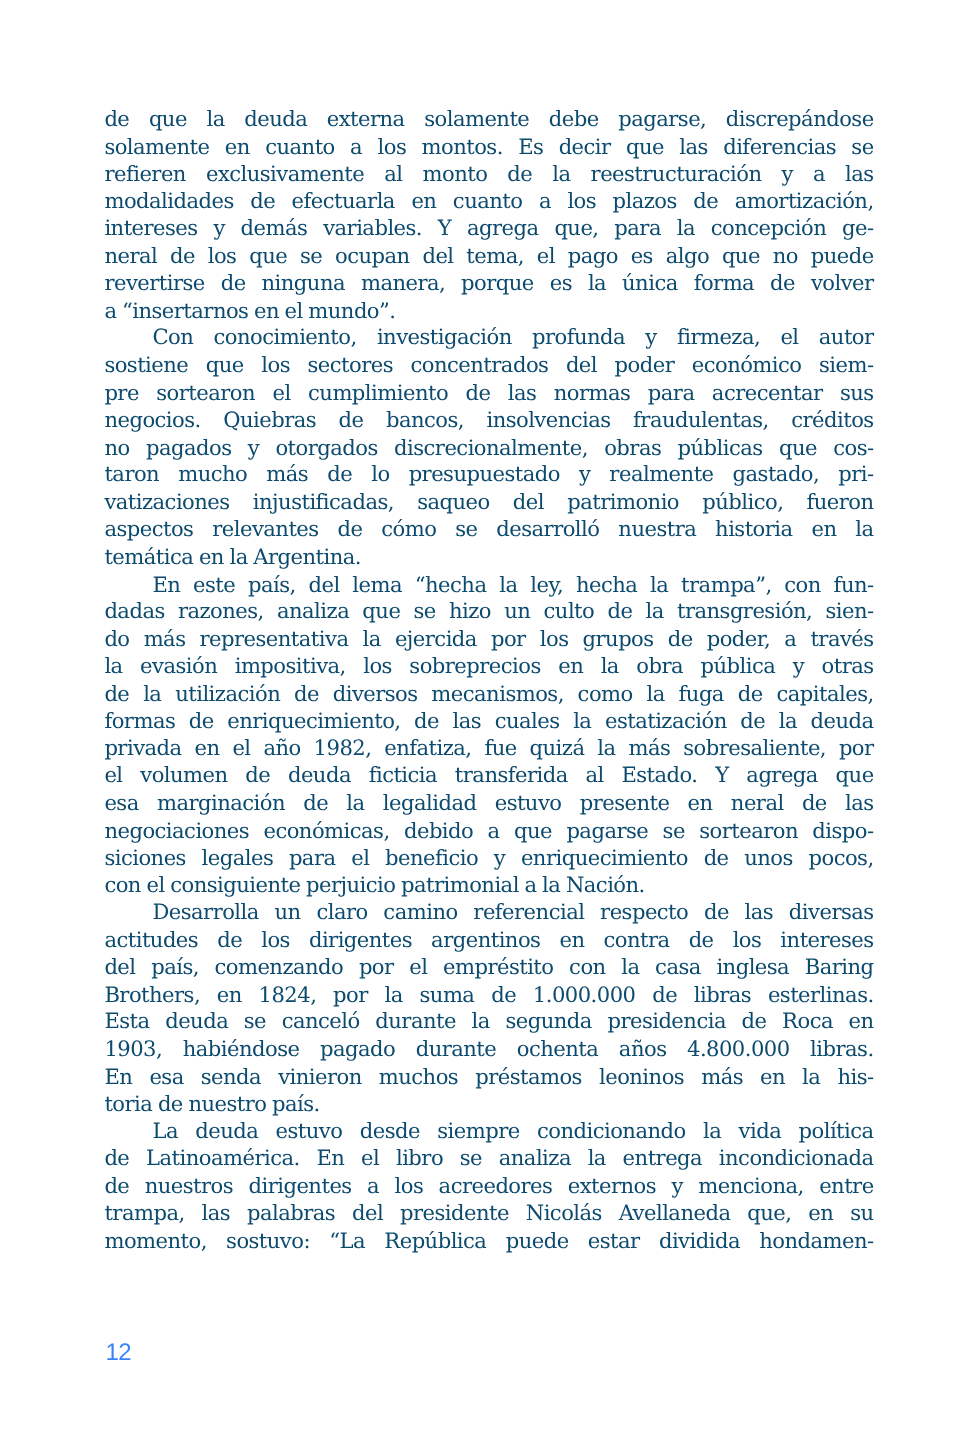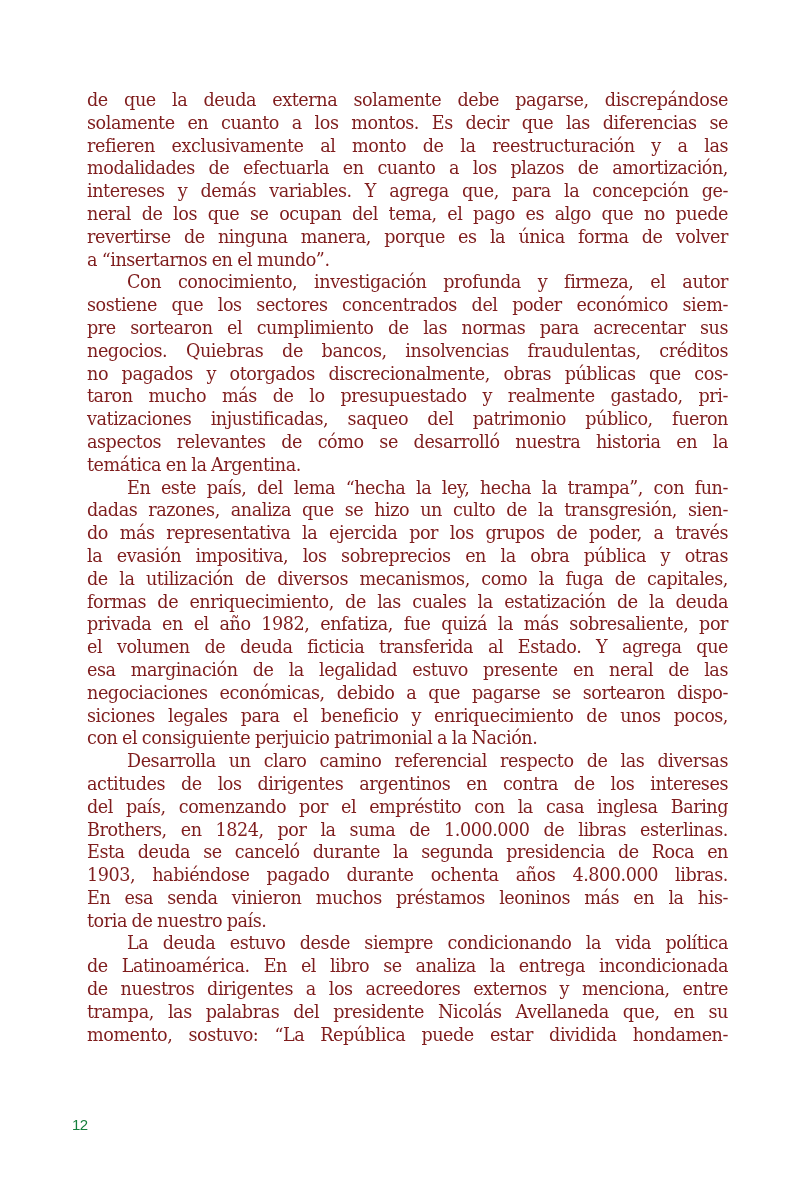--- a/index.html
+++ b/index.html
@@ -14,45 +14,45 @@
       overflow: hidden;
     }
     .page {
       position: absolute;
       left: 87px;
       top: 89px;
       width: 641px;
       font-family: "DejaVu Serif", "Liberation Serif", serif;
       font-size: 17.6px;
       line-height: 22.8px;
-      color: #7f1d1d;
+      color: #0c4a6e;
       letter-spacing: -0.45px;
       word-spacing: -0.5px;
     }
     .line {
       display: block;
       height: 22.8px;
       white-space: nowrap;
       text-align: justify;
       text-align-last: justify;
       overflow: visible;
     }
     .line.last {
       text-align-last: left;
     }
     .line.indent {
       padding-left: 40px;
     }
     .page-number {
       position: absolute;
-      left: 72px;
+      left: 88px;
       top: 1116px;
       font-family: "Liberation Sans", "DejaVu Sans", sans-serif;
-      font-size: 15px;
-      color: #15803d;
+      font-size: 20px;
+      color: #3b82f6;
       letter-spacing: -0.5px;
     }
   </style>
 </head>
 <body>
 
 <div class="page" id="page-body">
     <div class="paragraph">
       <span class="line">de que la deuda externa solamente debe pagarse, discrepándose</span>
       <span class="line">solamente en cuanto a los montos. Es decir que las diferencias se</span>

